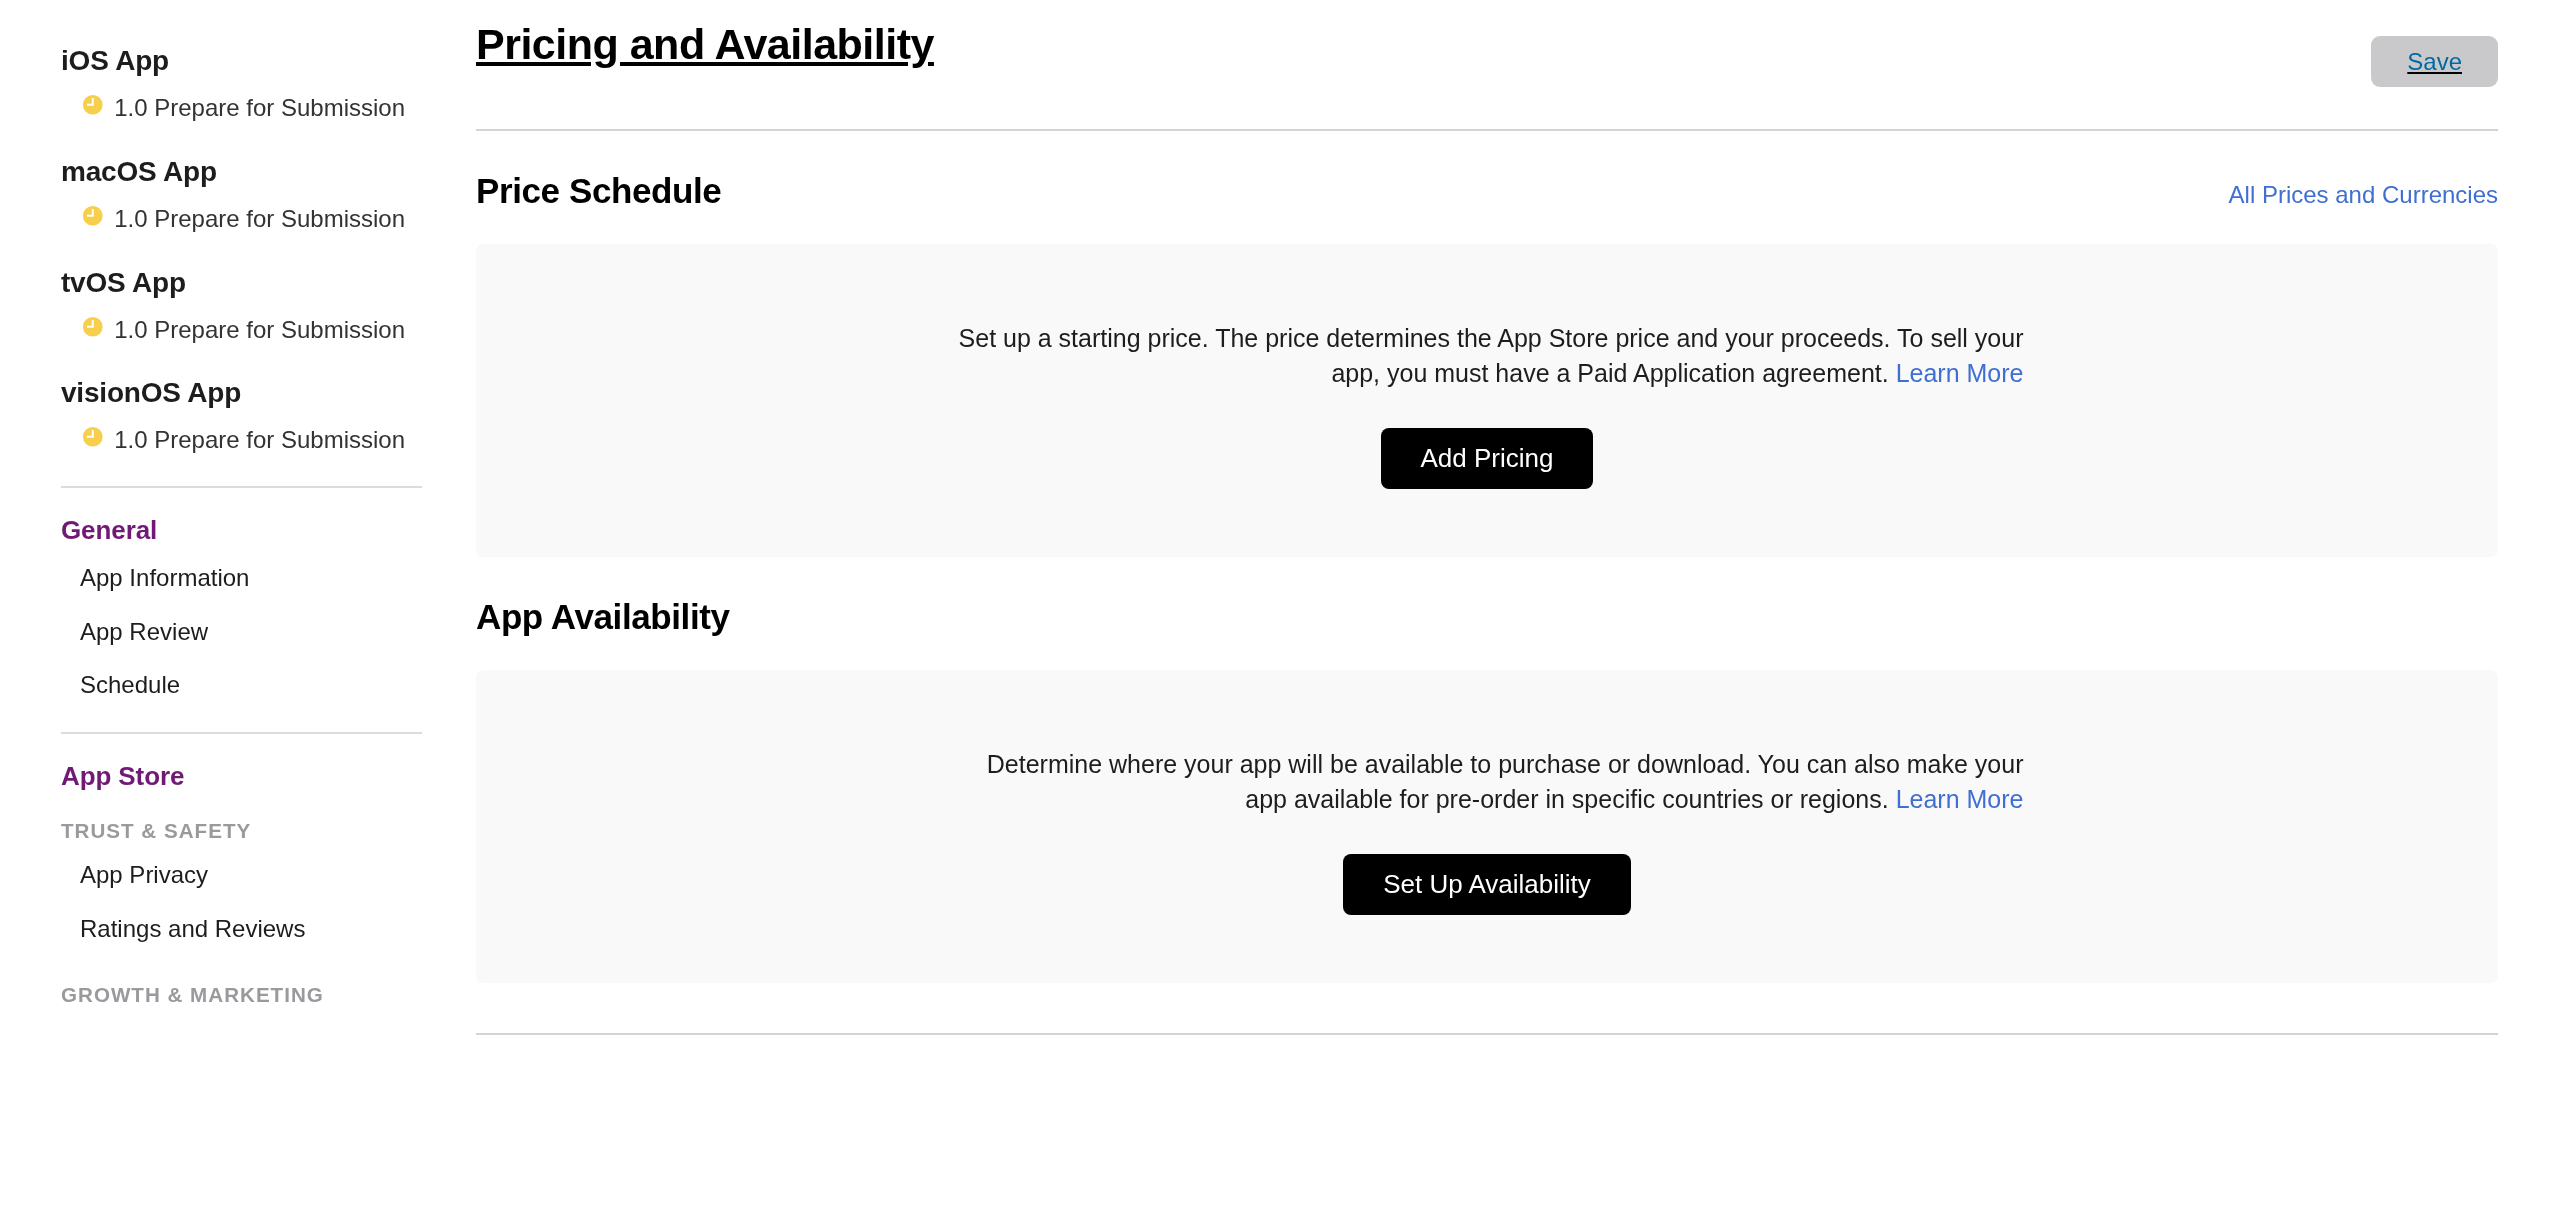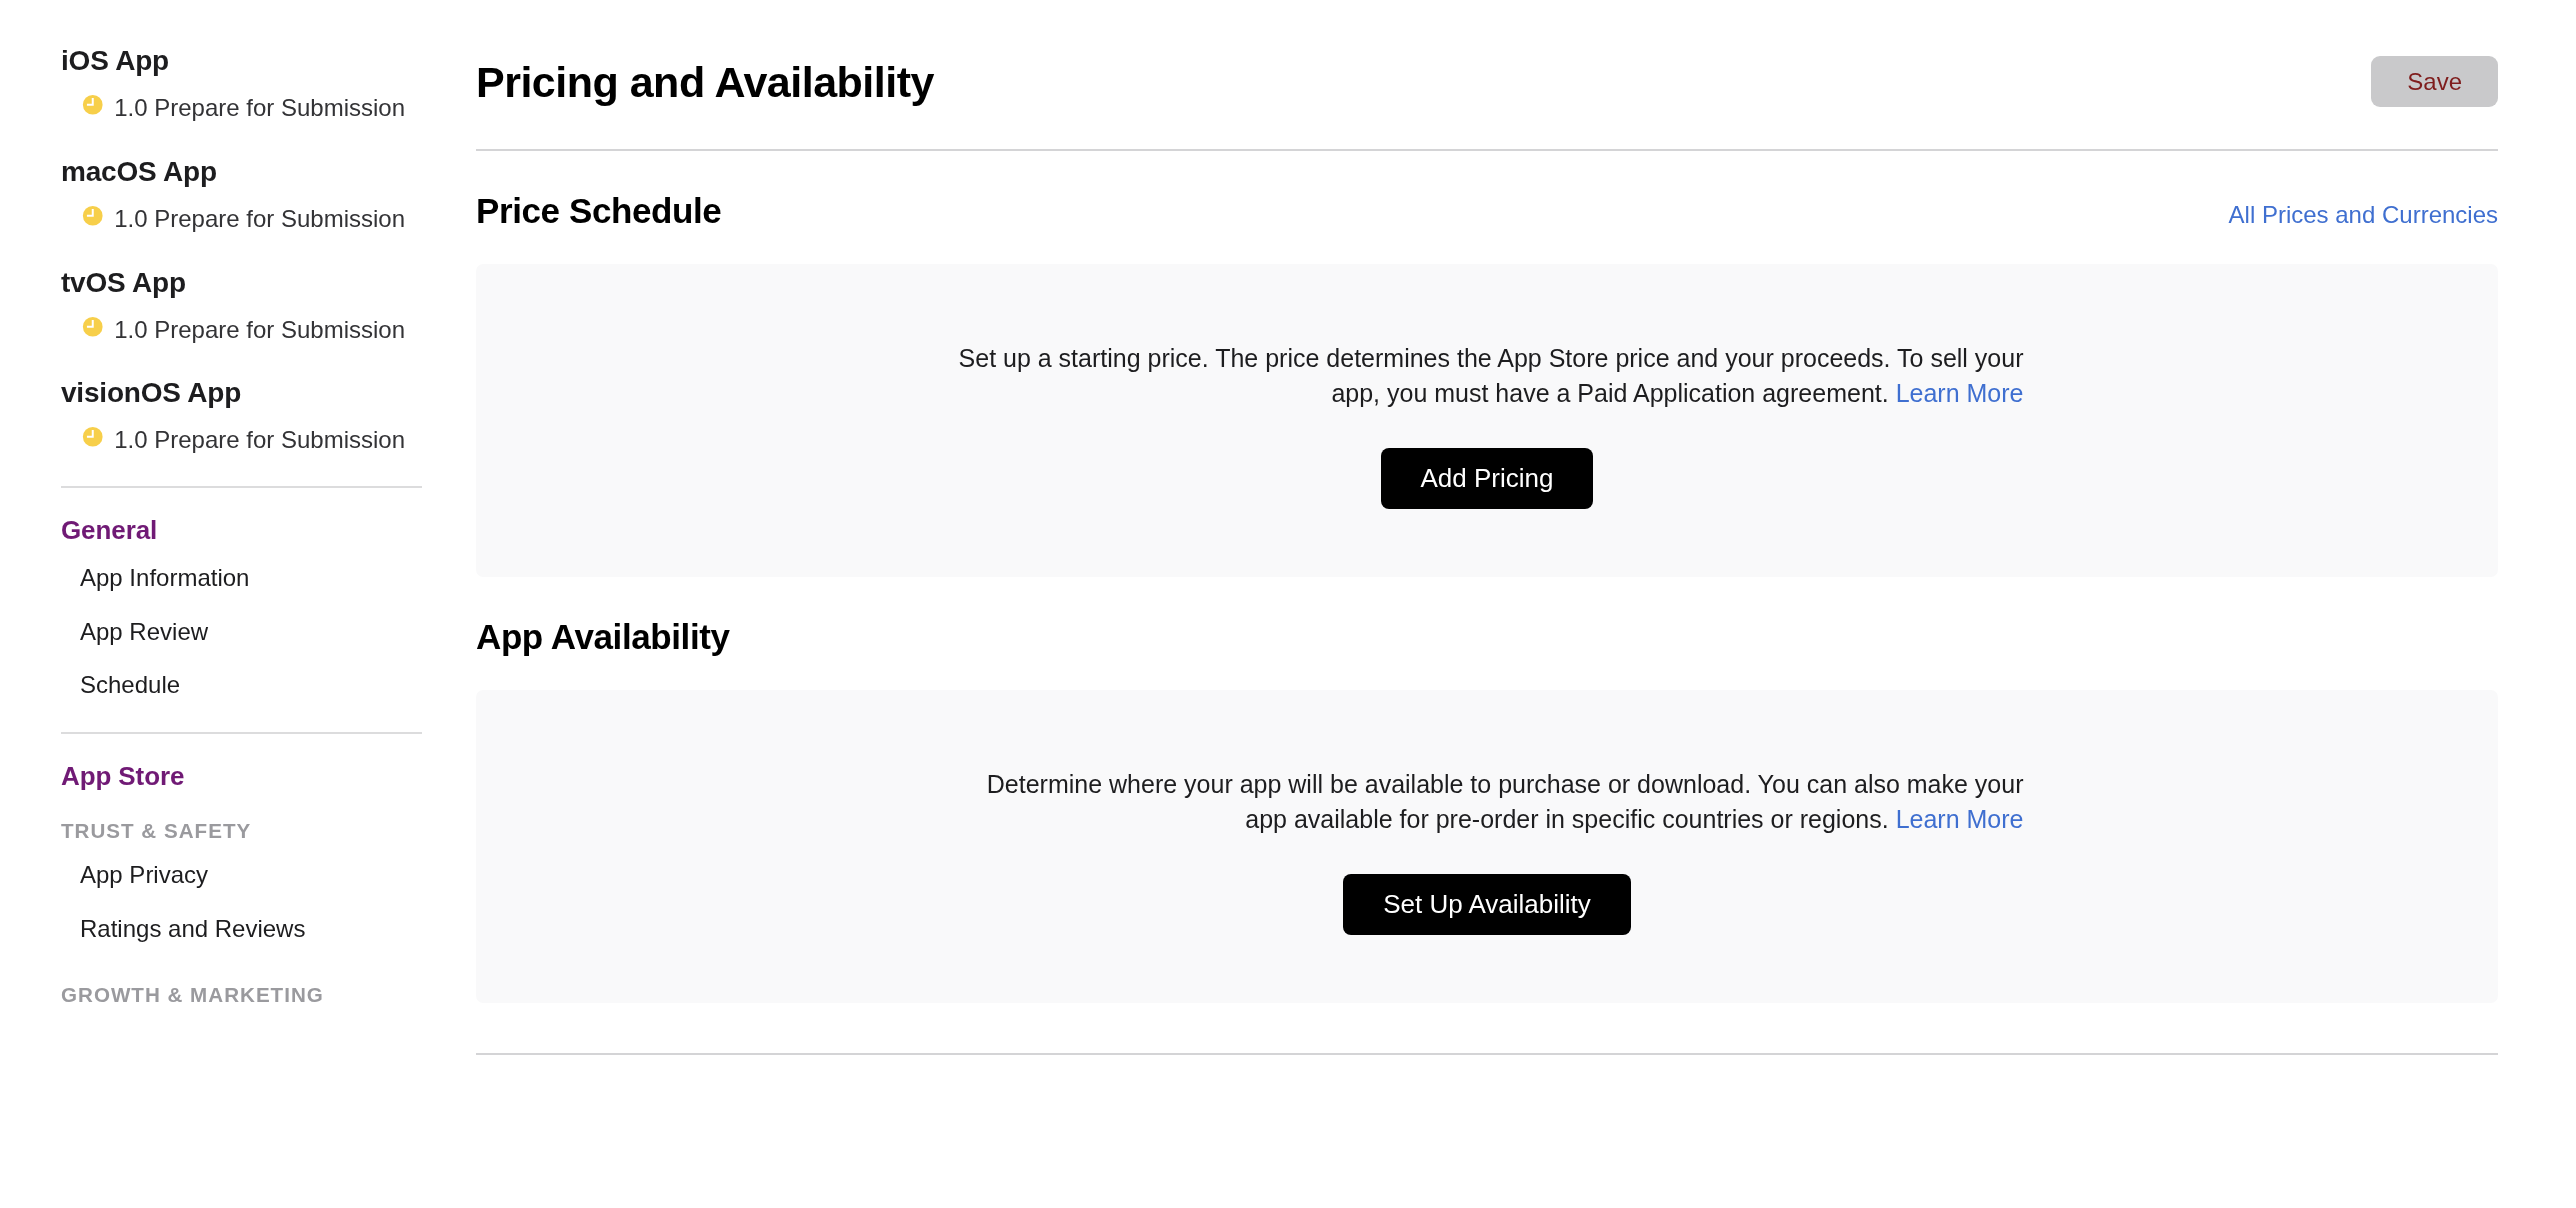--- a/index.html
+++ b/index.html
@@ -96,36 +96,37 @@
 
   
   .main {
     flex: 1 1 auto;
     position: relative;
     padding-right: 78px;
   }
 
   .page-header {
     display: flex;
-    align-items: flex-end;
+    align-items: flex-start;
     justify-content: space-between;
-    padding-top: 40px;
+    padding-top: 20px;
+    text-decoration: underline;
   }
 
   .page-title {
     font-size: 43px;
     font-weight: bold;
     color: #000000;
     letter-spacing: -0.5px;
     line-height: 1.15;
   }
 
   .save-button {
     background: #c9c9cb;
-    color: #7f1d1d;
+    color: #0369a1;
     border: none;
     border-radius: 9px;
     font-family: "Liberation Sans", sans-serif;
     font-size: 24px;
     padding: 11.6px 36px;
     margin-top: 16px;
     cursor: default;
   }
 
   .header-rule {

